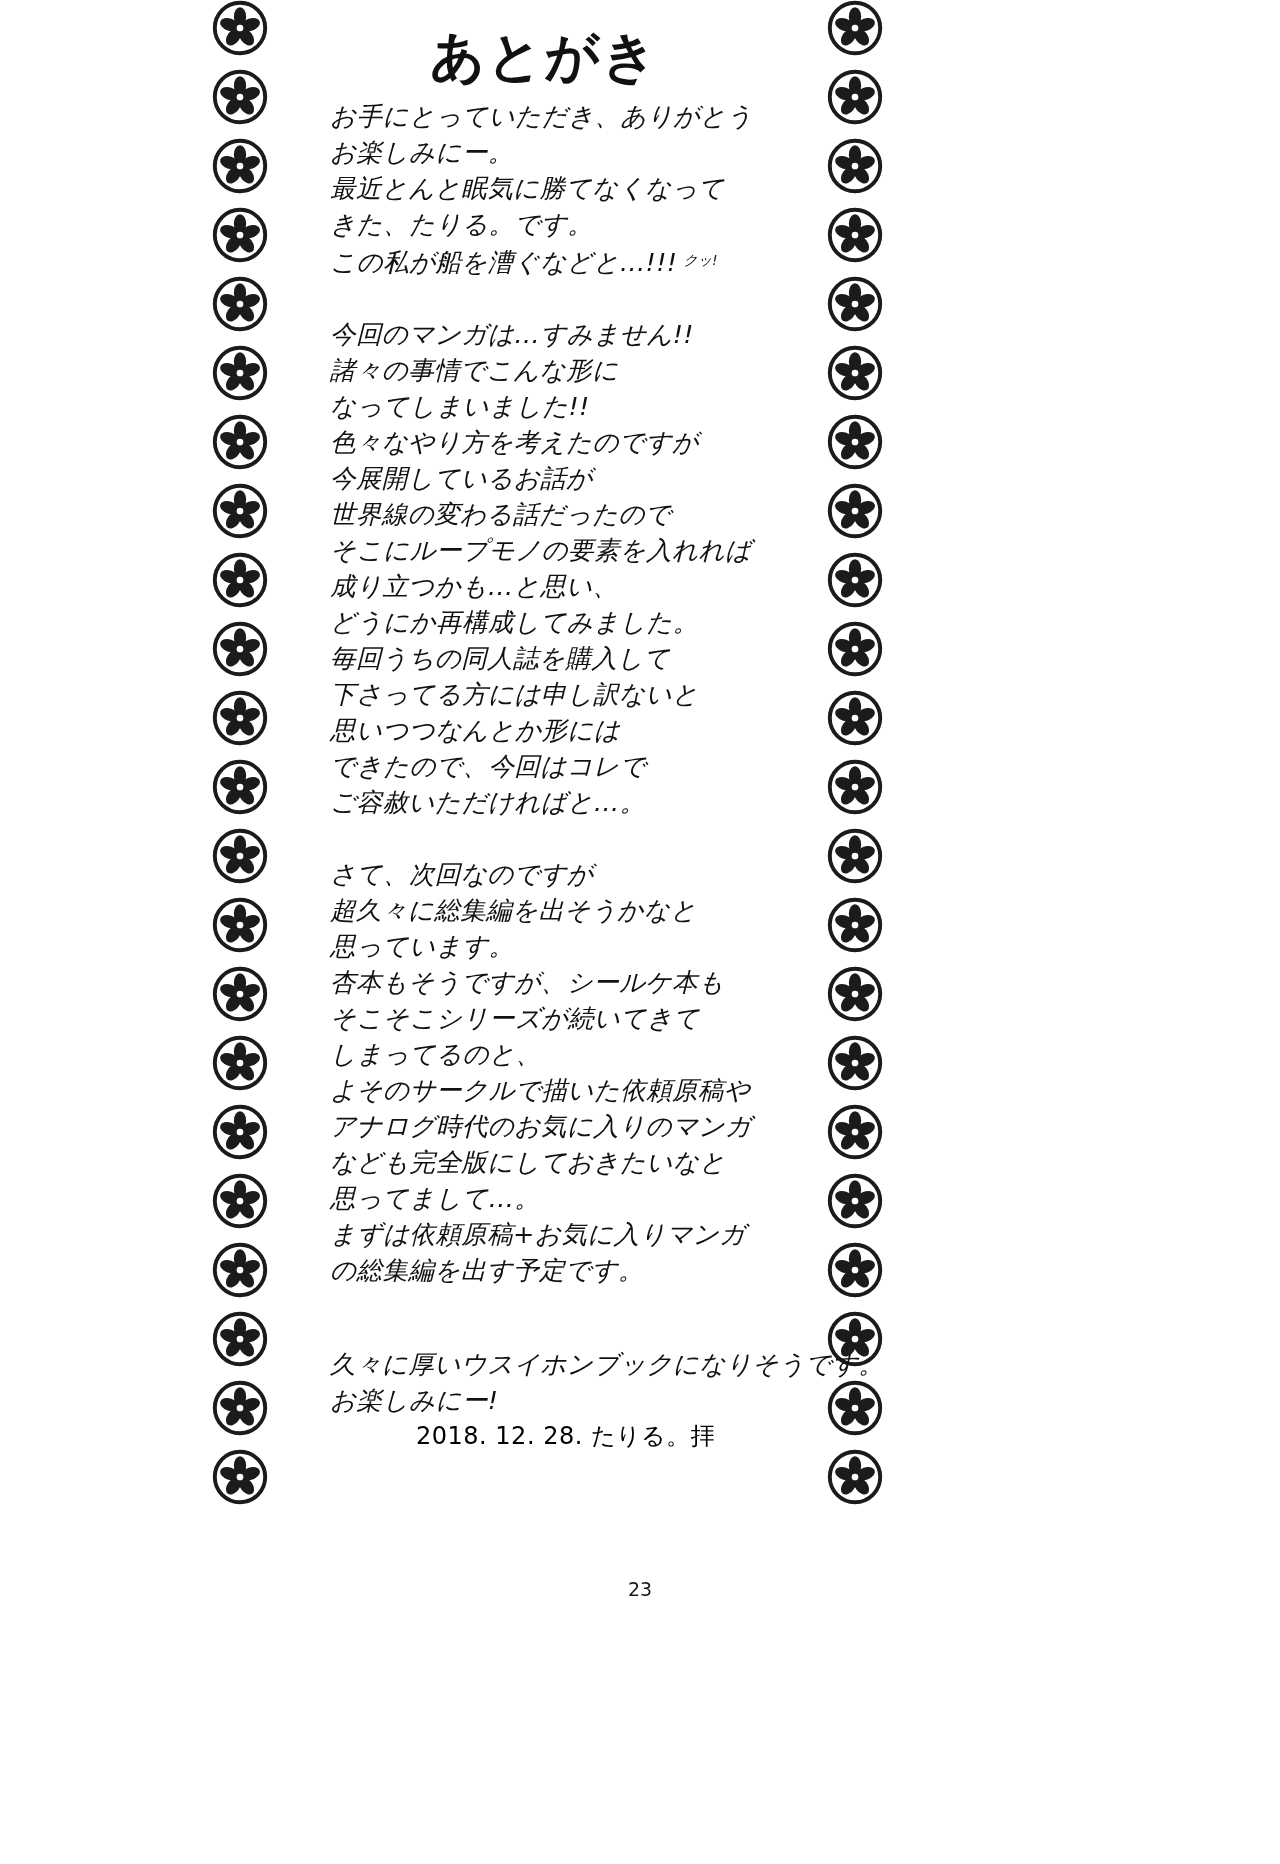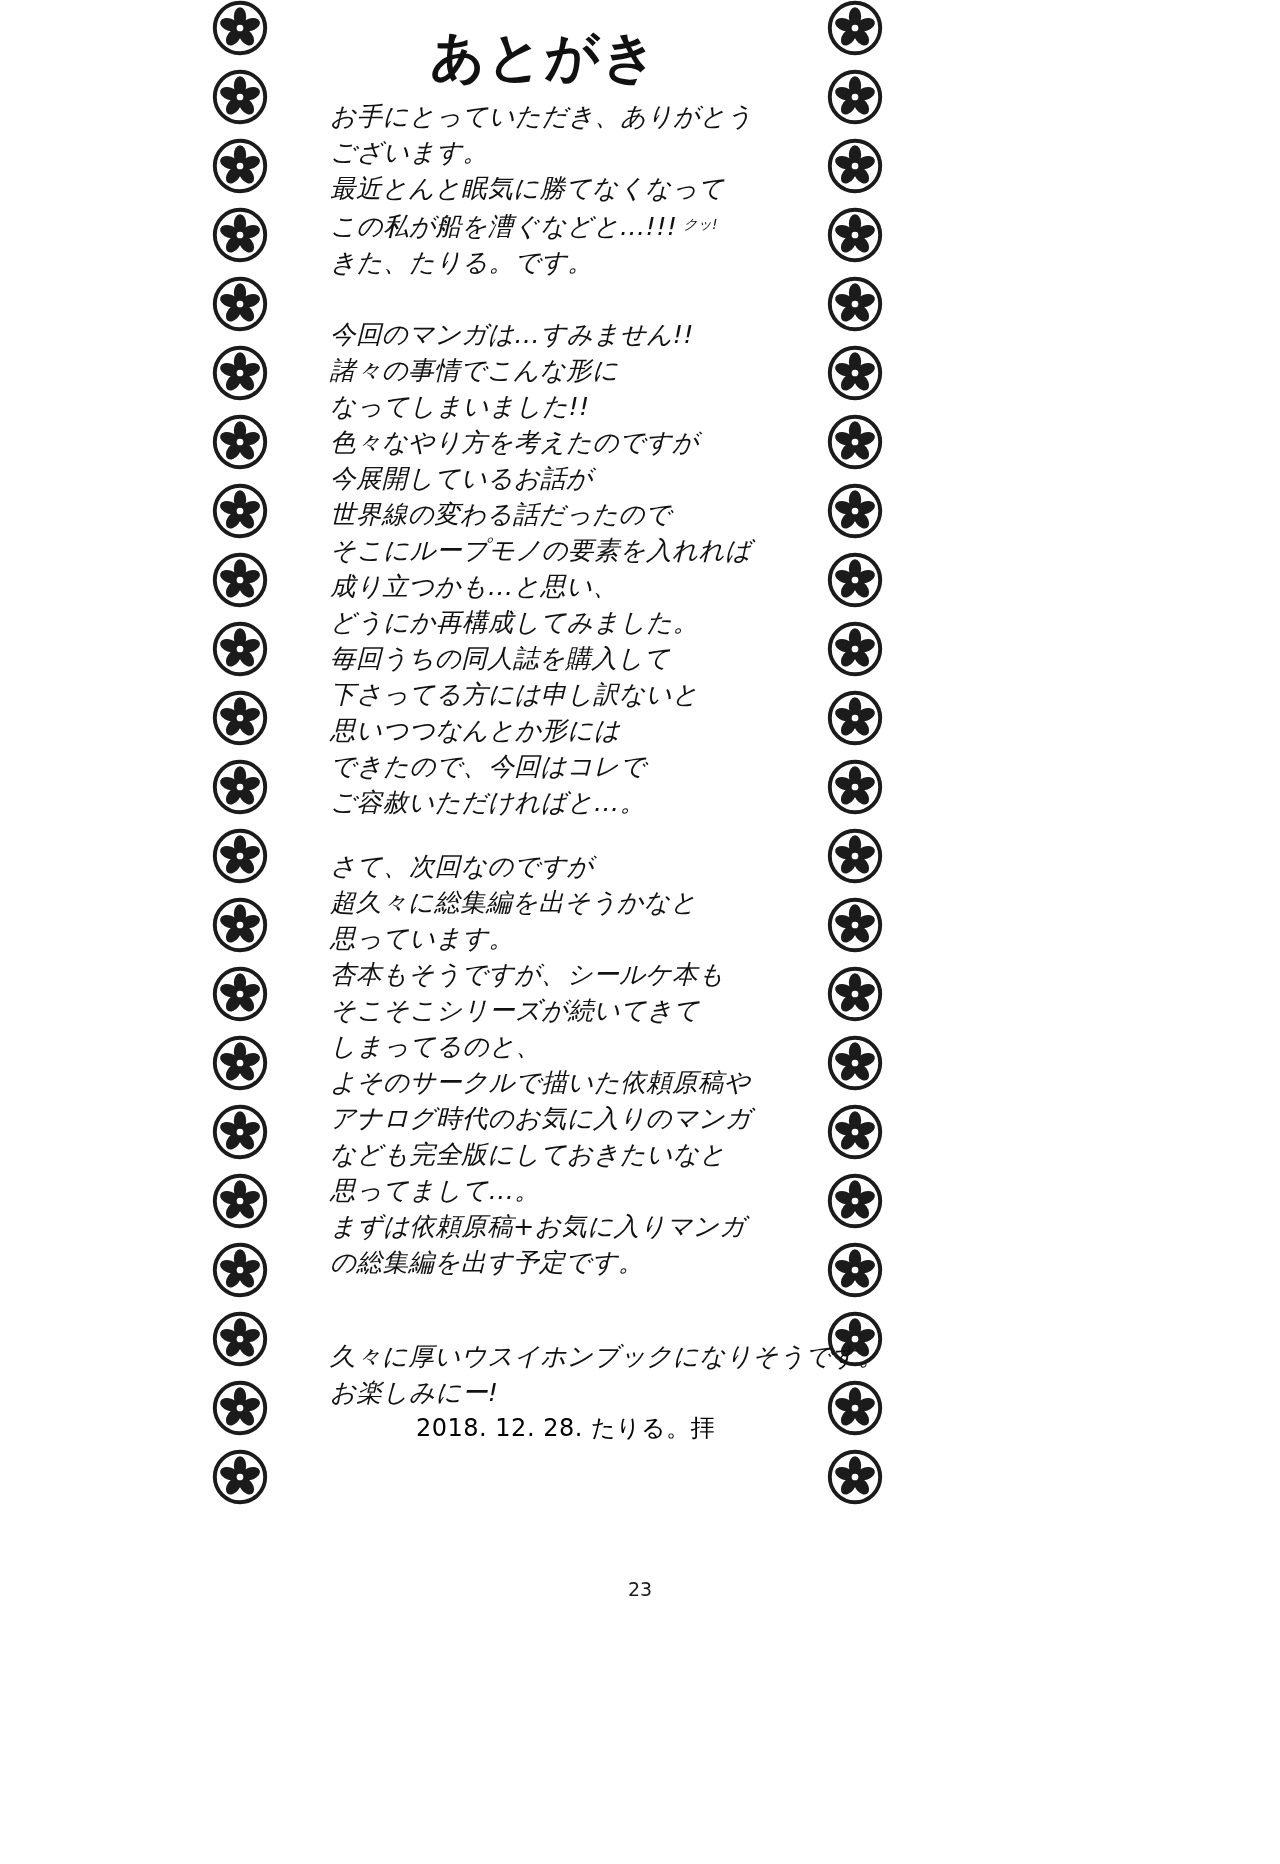--- a/index.html
+++ b/index.html
@@ -65,21 +65,21 @@
     line-height: 36px;
     letter-spacing: 0.4px;
     margin: 0;
     white-space: pre;
     font-style: italic;
   }
   .para .line { display: block; }
 
   .p1 { margin-top: 14px; }
   .p2 { margin-top: 36px; }
-  .p3 { margin-top: 28px; }
+  .p3 { margin-top: 36px; }
   .p4 { margin-top: 58px; }
 
   .tiny {
     font-size: 14px;
     letter-spacing: 0;
     vertical-align: 0.45em;
     padding-left: 6px;
   }
 
   .signature {
@@ -593,21 +593,21 @@
           <ellipse cx="50" cy="30" rx="11" ry="17" transform="rotate(288 50 50)"></ellipse>
         </g>
         <circle cx="50" cy="50" r="8" fill="#ffffff" stroke="#1b1b1b" stroke-width="4"></circle>
       </svg>
     </div>
 
   <div class="content">
 
     <div class="doc-title">あとがき</div>
 
-    <div class="para p1" id="para-0"><span class="line">お手にとっていただき、ありがとう</span><span class="line">ございます。</span><span class="line">最近とんと眠気に勝てなくなって</span><span class="line">この私が船を漕ぐなどと…!!!<span class="tiny">クッ!</span></span><span class="line">きた、たりる。です。</span></div>
+    <div class="para p1" id="para-0"><span class="line">お手にとっていただき、ありがとう</span><span class="line">お楽しみにー。</span><span class="line">最近とんと眠気に勝てなくなって</span><span class="line">きた、たりる。です。</span><span class="line">この私が船を漕ぐなどと…!!!<span class="tiny">クッ!</span></span></div>
     <div class="para p2" id="para-1"><span class="line">今回のマンガは…すみません!!</span><span class="line">諸々の事情でこんな形に</span><span class="line">なってしまいました!!</span><span class="line">色々なやり方を考えたのですが</span><span class="line">今展開しているお話が</span><span class="line">世界線の変わる話だったので</span><span class="line">そこにループモノの要素を入れれば</span><span class="line">成り立つかも…と思い、</span><span class="line">どうにか再構成してみました。</span><span class="line">毎回うちの同人誌を購入して</span><span class="line">下さってる方には申し訳ないと</span><span class="line">思いつつなんとか形には</span><span class="line">できたので、今回はコレで</span><span class="line">ご容赦いただければと…。</span></div>
     <div class="para p3" id="para-2"><span class="line">さて、次回なのですが</span><span class="line">超久々に総集編を出そうかなと</span><span class="line">思っています。</span><span class="line">杏本もそうですが、シールケ本も</span><span class="line">そこそこシリーズが続いてきて</span><span class="line">しまってるのと、</span><span class="line">よそのサークルで描いた依頼原稿や</span><span class="line">アナログ時代のお気に入りのマンガ</span><span class="line">なども完全版にしておきたいなと</span><span class="line">思ってまして…。</span><span class="line">まずは依頼原稿+お気に入りマンガ</span><span class="line">の総集編を出す予定です。</span></div>
     <div class="para p4" id="para-3"><span class="line">久々に厚いウスイホンブックになりそうです。</span><span class="line">お楽しみにー!</span></div>
 
     <div class="signature">2018. 12. 28. たりる。拝</div>
   </div>
 
   <div class="page-number">23</div>
 </div>
 

